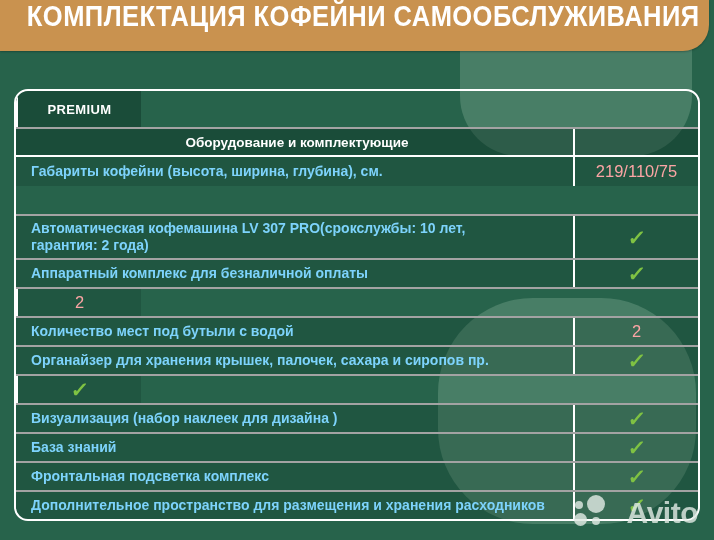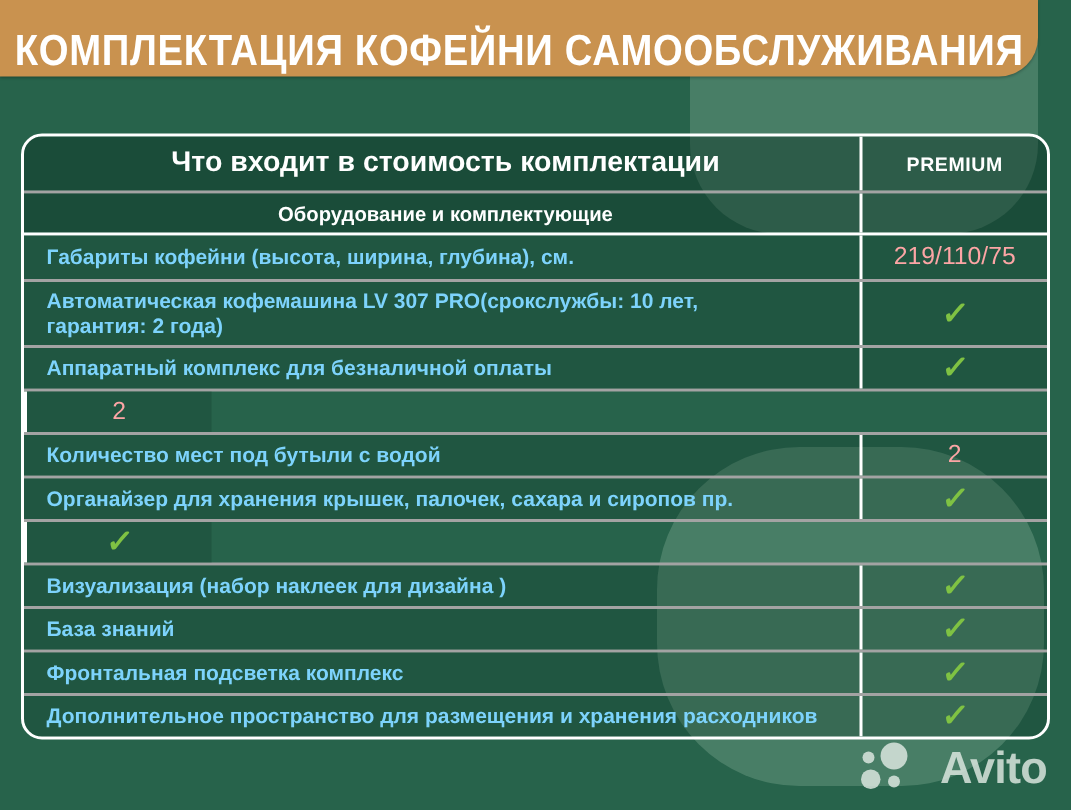--- a/index.html
+++ b/index.html
@@ -6,22 +6,22 @@
   body{width:714px;height:540px;overflow:hidden;background:#27634b;font-family:"Liberation Sans",sans-serif;}
   .canvas{position:relative;width:714px;height:540px;background:#27634b;overflow:hidden;}
 
   
   .decor{position:absolute;background:rgba(170,203,183,0.26);}
   .decor-a{left:460px;top:-62px;width:232px;height:218px;border-radius:60px;}
   .decor-b{left:438px;top:298px;width:258px;height:226px;border-radius:95px;}
 
   
   .banner{position:absolute;left:0;top:0;width:692px;height:51px;background:#c9924f;
-          border-bottom-right-radius:26px;display:flex;align-items:flex-end;justify-content:center;
-          box-shadow:0 1px 2px rgba(0,0,0,0.25);}
+          border-bottom-right-radius:26px;display:flex;align-items:flex-start;justify-content:center;
+          box-shadow:0 1px 2px rgba(0,0,0,0.25);padding-left:17px;}
   .banner span{color:#ffffff;font-weight:700;font-size:29px;letter-spacing:0.5px;
           transform:scaleX(0.88);white-space:nowrap;}
 
   
   .table{position:absolute;left:14px;top:89px;width:682px;border:2px solid #ffffff;border-radius:14px;
          overflow:hidden;display:flex;flex-direction:column;}
   .row{display:flex;align-items:stretch;}
   .row + .row, #rows .row{border-top:2px solid #a3a3a3;}
   #rows .row:first-child{border-top:2px solid #ffffff;}
   .c1{flex:1;display:flex;align-items:center;padding:3px 10px 3px 15px;background:rgba(13,53,39,0.28);}
@@ -30,21 +30,21 @@
   .row.head{min-height:36px;}
   .row.head .c1,.row.head .c2,.row.section .c1,.row.section .c2{background:rgba(9,46,34,0.42);}
   .row.head .c1{justify-content:center;}
   .row.head .c1 span{color:#fff;font-weight:700;font-size:19px;}
   .row.head .c2 span{color:#fff;font-weight:700;font-size:13px;letter-spacing:0.4px;}
   .row.section{min-height:26px;}
   .row.section .c1{justify-content:center;}
   .row.section .c1 span{color:#fff;font-weight:700;font-size:13.5px;}
   #rows .row{min-height:27px;}
   #rows .row:nth-child(1){min-height:29px;}
-  #rows .row:nth-child(2){min-height:42px;}
+  #rows .row:nth-child(2){min-height:42px;margin-top:28px;}
   .label{color:#7dd3fc;font-weight:700;font-size:14px;line-height:1.18;white-space:pre-line;}
   .val{color:#fca5a5;font-size:16.5px;font-weight:400;}
   .check{color:#7fc243;font-size:21px;font-weight:700;line-height:1;transform:skewX(-6deg);}
 
   
   .footer{position:absolute;right:16px;bottom:8px;display:flex;align-items:center;gap:16px;}
   .dots{position:relative;width:38px;height:38px;}
   .dots i{position:absolute;border-radius:50%;background:rgba(223,233,227,0.82);}
   .dot-sm{left:2px;top:7px;width:8px;height:8px;}
   .dot-lg{left:14px;top:1px;width:18px;height:18px;}
@@ -59,23 +59,20 @@
 
   <div class="decor decor-a"></div>
   <div class="decor decor-b"></div>
 
   <div class="banner">
     <span>КОМПЛЕКТАЦИЯ КОФЕЙНИ САМООБСЛУЖИВАНИЯ</span>
   </div>
 
   <div class="table">
     <div class="row head">
-      <div class="c1">
-        <span>Что входит в стоимость комплектации</span>
-      </div>
       <div class="c2">
         <span>PREMIUM</span>
       </div>
     </div>
     <div class="row section">
       <div class="c1">
         <span>Оборудование и комплектующие</span>
       </div>
       <div class="c2"></div>
     </div>

